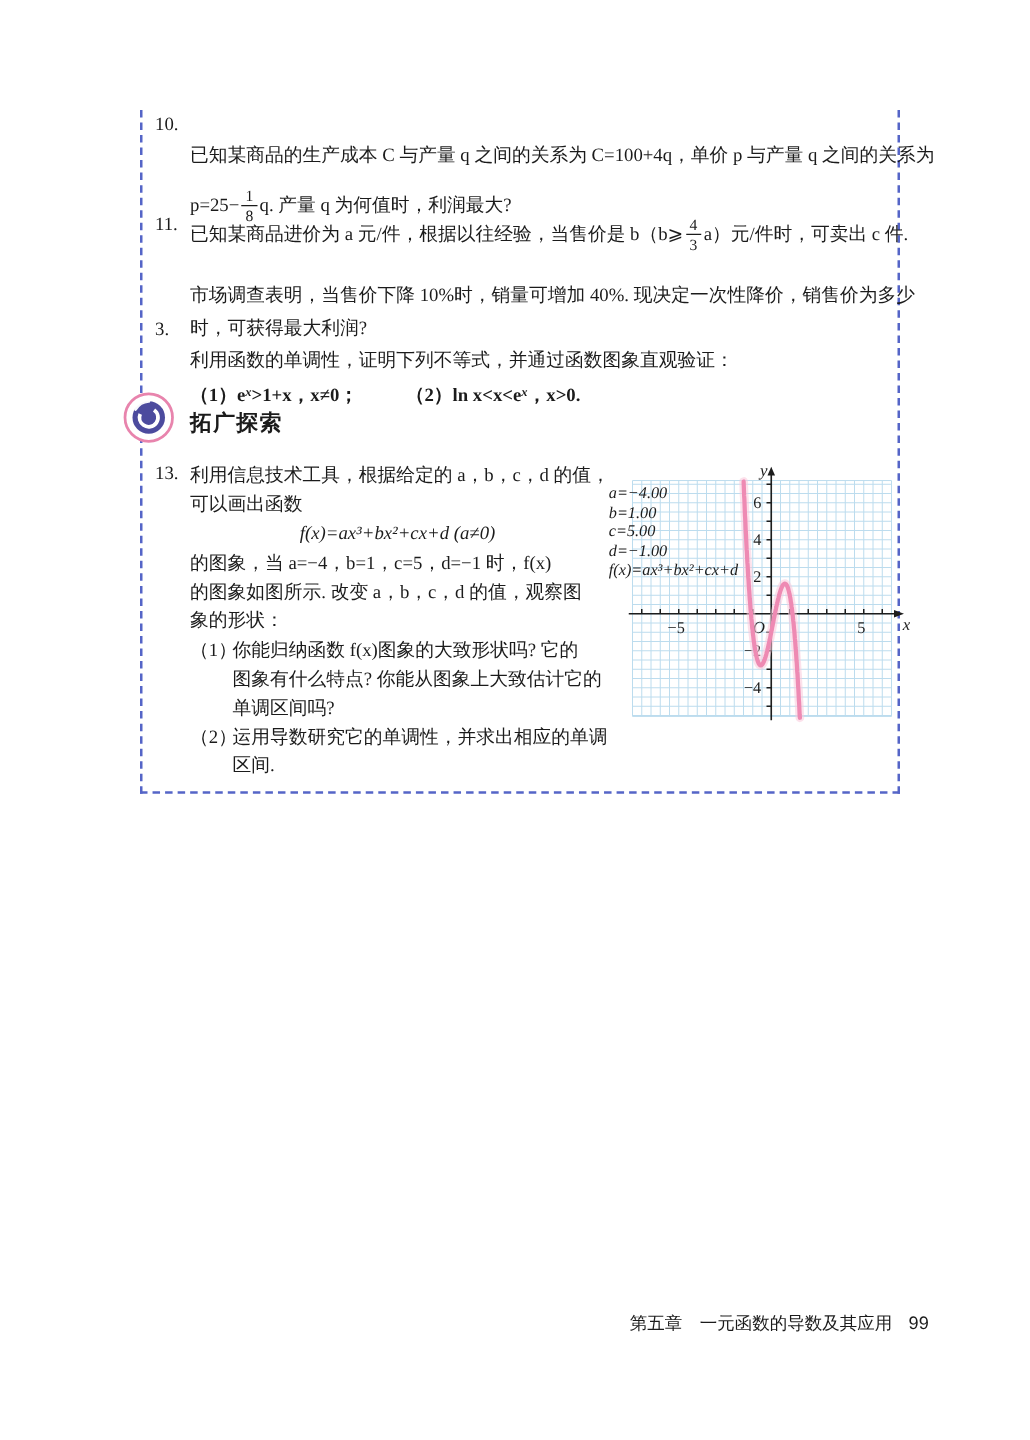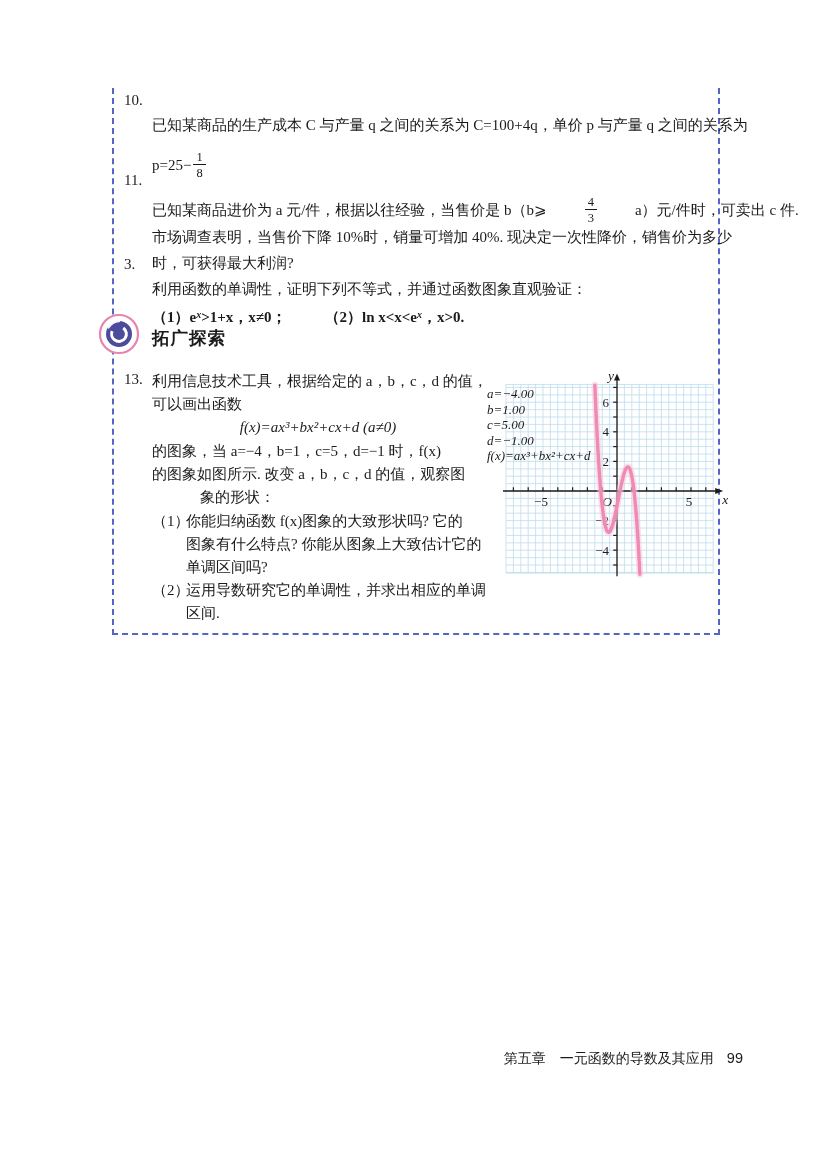--- a/index.html
+++ b/index.html
@@ -43,24 +43,25 @@
 <div class="ex-box"></div>
 
 <div class="abs num" style="left:124px;top:92px;">10.</div>
 <div class="abs t" style="left:152px;top:92px;">已知某商品的生产成本 C 与产量 q 之间的关系为 C=100+4q，单价 p 与产量 q 之间的关系为</div>
 <div class="abs t fracrow" style="left:152px;top:122px;height:40px;">
   <span>p=25−</span>
     <span class="frac">
       <span class="fn">1</span>
       <span class="fd">8</span>
     </span>
+    <span>q. 产量 q 为何值时，利润最大?</span>
 </div>
 
 <div class="abs num" style="left:124px;top:172px;">11.</div>
-<div class="abs t fracrow" style="left:152px;top:167px;height:40px;gap:36px;">
+<div class="abs t fracrow" style="left:152px;top:145px;height:40px;">
   <span>已知某商品进价为 a 元/件，根据以往经验，当售价是 b（b⩾</span>
     <span class="frac">
       <span class="fn">4</span>
       <span class="fd">3</span>
     </span>
     <span>a）元/件时，可卖出 c 件.</span>
 </div>
 <div class="abs t" style="left:152px;top:204px;">市场调查表明，当售价下降 10%时，销量可增加 40%. 现决定一次性降价，销售价为多少</div>
 <div class="abs t" style="left:152px;top:230px;">时，可获得最大利润?</div>
 
@@ -79,21 +80,21 @@
   </svg>
 </div>
 <div class="abs sec-title" style="left:152px;top:326px;">拓广探索</div>
 
 <div class="abs num" style="left:124px;top:371px;">13.</div>
 <div class="abs p13line" style="left:152px;top:371px;">利用信息技术工具，根据给定的 a，b，c，d 的值，</div>
 <div class="abs p13line" style="left:152px;top:394px;">可以画出函数</div>
 <div class="abs p13line center" style="left:152px;top:417px;width:332px;font-style:italic;">f(x)=ax³+bx²+cx+d (a≠0)</div>
 <div class="abs p13line" style="left:152px;top:441px;">的图象，当 a=−4，b=1，c=5，d=−1 时，f(x)</div>
 <div class="abs p13line" style="left:152px;top:464px;">的图象如图所示. 改变 a，b，c，d 的值，观察图</div>
-<div class="abs p13line" style="left:152px;top:487px;margin-left:48px;">象的形状：</div>
+<div class="abs p13line" style="left:152px;top:487px;">象的形状：</div>
 
 <div class="abs p13line" style="left:152px;top:511px;">（1）</div>
 <div class="abs p13line" style="left:186px;top:511px;">你能归纳函数 f(x)图象的大致形状吗? 它的</div>
 <div class="abs p13line" style="left:186px;top:534px;">图象有什么特点? 你能从图象上大致估计它的</div>
 <div class="abs p13line" style="left:186px;top:557px;">单调区间吗?</div>
 
 <div class="abs p13line" style="left:152px;top:580px;">（2）</div>
 <div class="abs p13line" style="left:186px;top:580px;">运用导数研究它的单调性，并求出相应的单调</div>
 <div class="abs p13line" style="left:186px;top:603px;">区间.</div>
 

